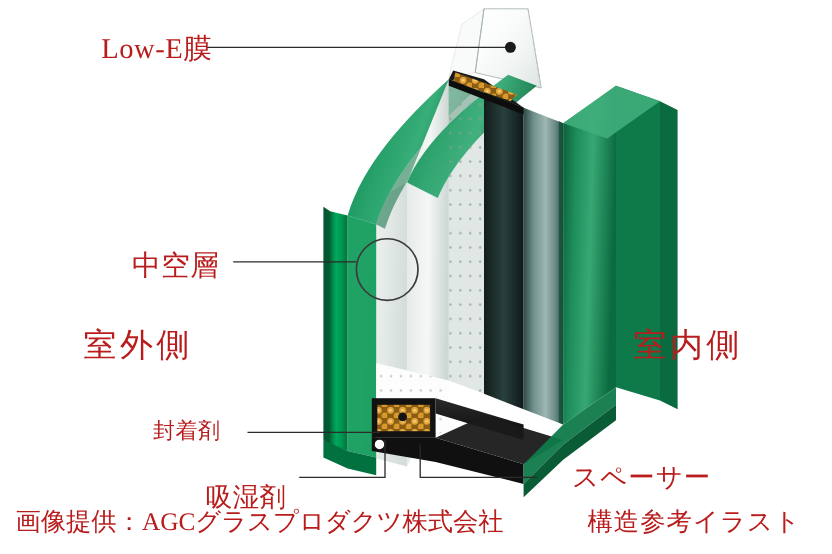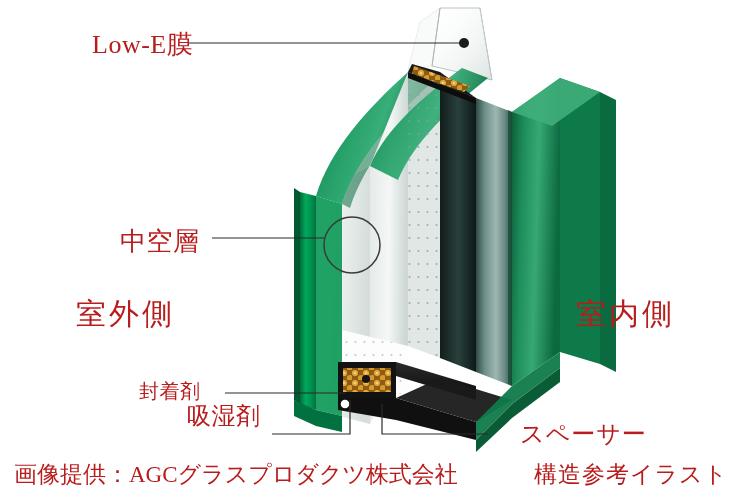--- a/index.html
+++ b/index.html
@@ -21,21 +21,21 @@
     white-space: nowrap;
     font-family: "Liberation Serif", "DejaVu Serif", serif;
     color: #b91c1c;
     letter-spacing: 0.5px;
   }
   #label-low-e      { left: 92px;  top: 27px;  font-size: 26px; }
   #label-cavity     { left: 120px; top: 224px; font-size: 26px; }
   #label-outdoor    { left: 56px;  top: 294px; font-size: 30px; letter-spacing: 3px; margin-left: 20px; }
   #label-indoor     { left: 556px; top: 294px; font-size: 30px; letter-spacing: 3px; margin-left: 20px; }
   #label-sealant    { left: 139px; top: 378px; font-size: 20px; }
-  #label-desiccant  { left: 187px; top: 400px; font-size: 24px; }
+  #label-desiccant  { left: 187px; top: 436px; font-size: 24px; }
   #label-spacer     { left: 494px; top: 418px; font-size: 24px; letter-spacing: 1px; margin-left: 26px; }
   #caption-credit   { left: 14px;  top: 459px; font-size: 23px; letter-spacing: 0px; }
   #caption-note     { left: 534px; top: 459px; font-size: 23px; letter-spacing: 1px; }
 
   #artwork, #leaders { position: absolute; left: 0; top: 0; }
 </style>
 </head>
 <body>
 
 <div id="stage">

